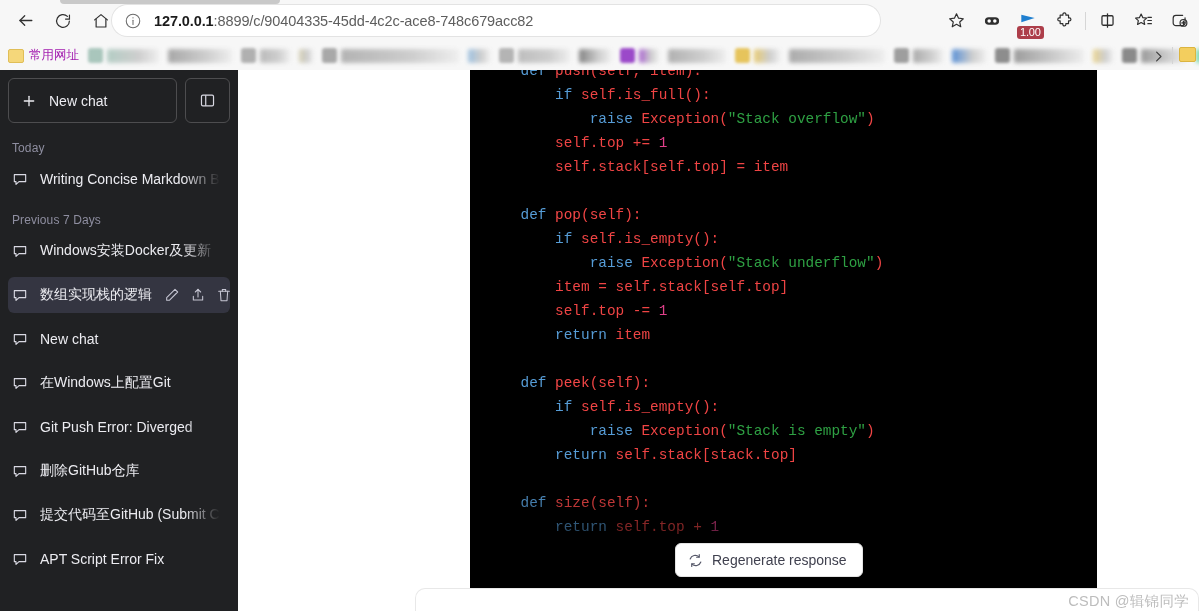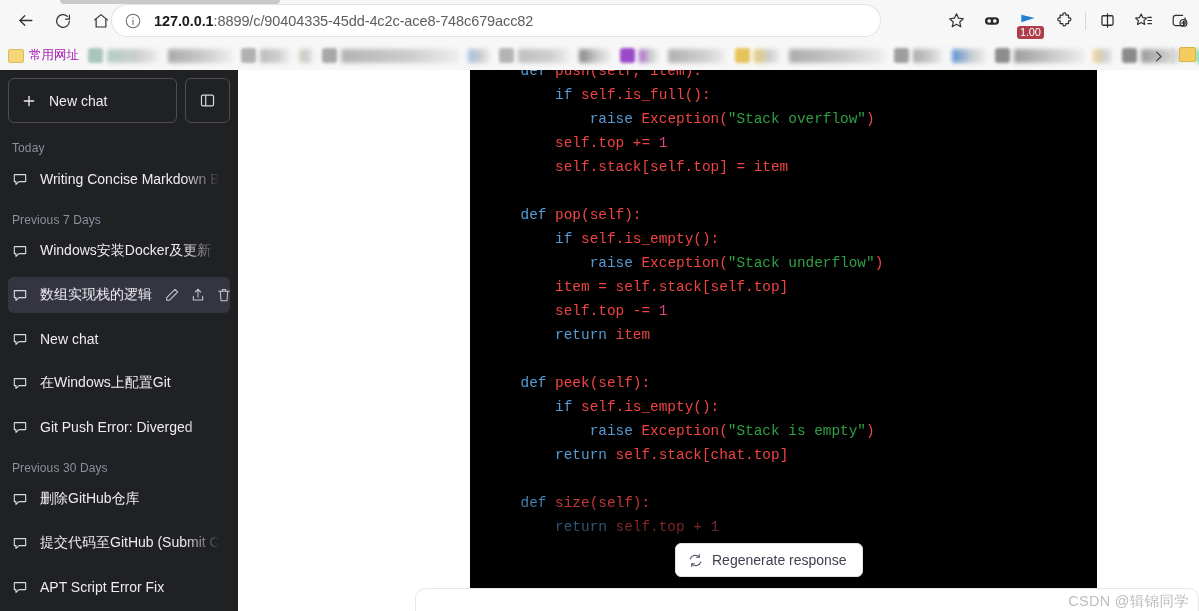--- a/index.html
+++ b/index.html
@@ -598,21 +598,20 @@
                 <path d="M3.5 5.5h17v10.5h-10L6 20v-4H3.5Z"></path>
               </svg></span>
             <span class="chat-title">在Windows上配置Git</span>
           </div>
           <div class="chat-item">
             <span class="chat-ico"><svg width="16" height="16" viewBox="0 0 24 24" fill="none" stroke="currentColor" stroke-width="1.7" stroke-linejoin="round">
                 <path d="M3.5 5.5h17v10.5h-10L6 20v-4H3.5Z"></path>
               </svg></span>
             <span class="chat-title">Git Push Error: Diverged</span>
           </div>
-          <div class="sec-label">Previous 30 Days</div>
           <div class="chat-item">
             <span class="chat-ico"><svg width="16" height="16" viewBox="0 0 24 24" fill="none" stroke="currentColor" stroke-width="1.7" stroke-linejoin="round">
                 <path d="M3.5 5.5h17v10.5h-10L6 20v-4H3.5Z"></path>
               </svg></span>
             <span class="chat-title">删除GitHub仓库</span>
           </div>
           <div class="chat-item">
             <span class="chat-ico"><svg width="16" height="16" viewBox="0 0 24 24" fill="none" stroke="currentColor" stroke-width="1.7" stroke-linejoin="round">
                 <path d="M3.5 5.5h17v10.5h-10L6 20v-4H3.5Z"></path>
               </svg></span>
@@ -638,21 +637,21 @@
 <span><span class="pl">    </span><span class="k">def </span><span class="fn">pop</span><span class="pl">(self):</span></span>
 <span><span class="pl">        </span><span class="k">if </span><span class="pl">self.is_empty():</span></span>
 <span><span class="pl">            </span><span class="k">raise </span><span class="pl">Exception(</span><span class="st">"Stack underflow"</span><span class="pl">)</span></span>
 <span><span class="pl">        item = self.stack[self.top]</span></span>
 <span><span class="pl">        self.top -= </span><span class="nu">1</span></span>
 <span><span class="pl">        </span><span class="k">return </span><span class="pl">item</span></span>
 <span><span class="pl"></span></span>
 <span><span class="pl">    </span><span class="k">def </span><span class="fn">peek</span><span class="pl">(self):</span></span>
 <span><span class="pl">        </span><span class="k">if </span><span class="pl">self.is_empty():</span></span>
 <span><span class="pl">            </span><span class="k">raise </span><span class="pl">Exception(</span><span class="st">"Stack is empty"</span><span class="pl">)</span></span>
-<span><span class="pl">        </span><span class="k">return </span><span class="pl">self.stack[chat.top]</span></span>
+<span><span class="pl">        </span><span class="k">return </span><span class="pl">self.stack[stack.top]</span></span>
 <span><span class="pl"></span></span>
 <span><span class="pl">    </span><span class="k">def </span><span class="fn">size</span><span class="pl">(self):</span></span>
 <span><span class="pl">        </span><span class="k">return </span><span class="pl">self.top + </span><span class="nu">1</span></span>
 <span><span class="pl"></span></span>
 <span><span class="pl"></span></span>
 <span><span class="cm"># 创建一个容量为 5 的栈</span></span></pre>
       </div>
       <div class="code-fade"></div>
 
       <div class="regen-btn">

